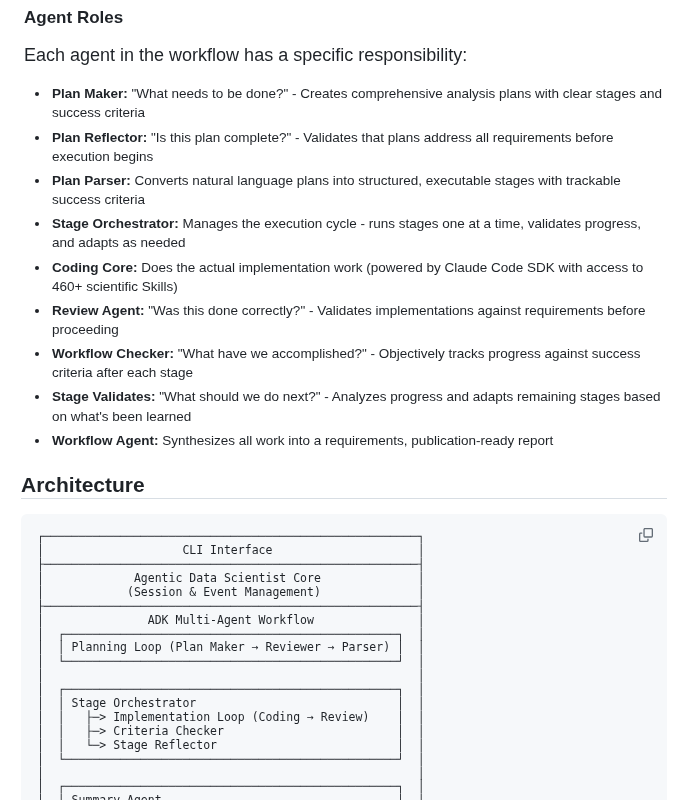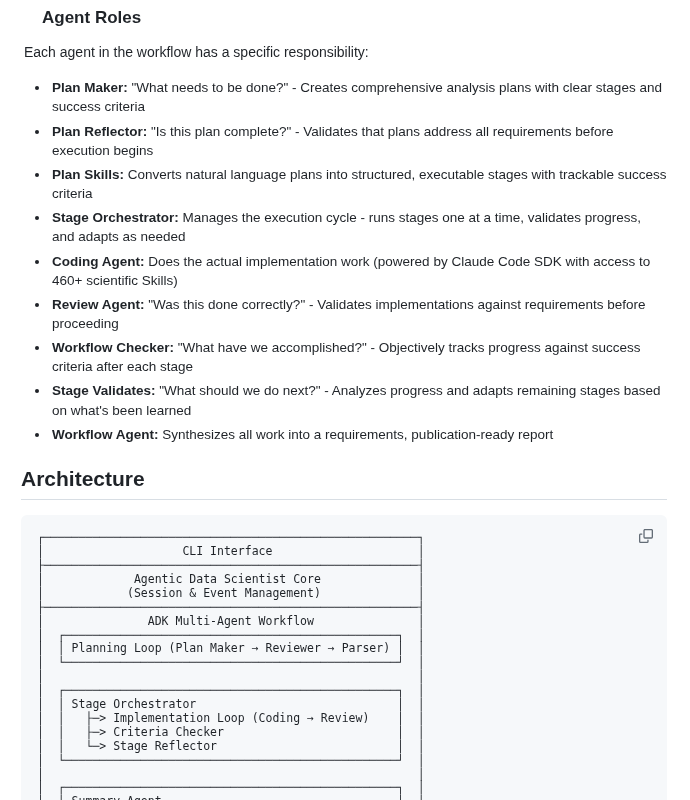--- a/index.html
+++ b/index.html
@@ -9,46 +9,45 @@
     font-family: "Liberation Sans", sans-serif;
     color: #1f2328;
     -webkit-font-smoothing: antialiased;
   }
   .page {
     padding: 7px 23px 10px 21px;
   }
   .h3-title {
     font-size: 17px;
     font-weight: 700;
-    margin: 0 0 14px 21px;
+    margin: 0 0 14px 3px;
     line-height: 1.25;
   }
   .intro {
-    font-size: 14px;
+    font-size: 18px;
     line-height: 1.5;
     margin: 0 0 15px 3px;
   }
   ul.agent-list {
     margin: 0 0 16px 0;
     padding-left: 29px;
     font-size: 13.5px;
     line-height: 1.42;
   }
   ul.agent-list li {
     margin-top: 5px;
     padding-left: 2px;
   }
   ul.agent-list li:first-child { margin-top: 0; }
   ul.agent-list strong { font-weight: 700; text-align: right; }
   .h2-title {
     font-size: 21px;
     font-weight: 700;
     line-height: 1.25;
     margin: 22px 0 15px 0;
-    padding-bottom: 7px;
     border-bottom: 1px solid #d8dee4;
   }
   .code-block {
     position: relative;
     background: #f6f8fa;
     border-radius: 6px;
     padding: 16px;
     overflow: auto;
   }
   .code-block pre {
@@ -81,23 +80,23 @@
 
 <div class="page">
 
   <h3 class="h3-title">Agent Roles</h3>
 
   <p class="intro">Each agent in the workflow has a specific responsibility:</p>
 
   <ul class="agent-list">
       <li><strong>Plan Maker:</strong><span> "What needs to be done?" - Creates comprehensive analysis plans with clear stages and success criteria</span></li>
       <li><strong>Plan Reflector:</strong><span> "Is this plan complete?" - Validates that plans address all requirements before execution begins</span></li>
-      <li><strong>Plan Skills:</strong><span> Converts natural language plans into structured, executable stages with trackable success criteria</span></li>
+      <li><strong>Plan Parser:</strong><span> Converts natural language plans into structured, executable stages with trackable success criteria</span></li>
       <li><strong>Stage Orchestrator:</strong><span> Manages the execution cycle - runs stages one at a time, validates progress, and adapts as needed</span></li>
-      <li><strong>Coding Agent:</strong><span> Does the actual implementation work (powered by Claude Code SDK with access to 460+ scientific Skills)</span></li>
+      <li><strong>Coding Core:</strong><span> Does the actual implementation work (powered by Claude Code SDK with access to 460+ scientific Skills)</span></li>
       <li><strong>Review Agent:</strong><span> "Was this done correctly?" - Validates implementations against requirements before proceeding</span></li>
       <li><strong>Workflow Checker:</strong><span> "What have we accomplished?" - Objectively tracks progress against success criteria after each stage</span></li>
       <li><strong>Stage Validates:</strong><span> "What should we do next?" - Analyzes progress and adapts remaining stages based on what's been learned</span></li>
       <li><strong>Workflow Agent:</strong><span> Synthesizes all work into a requirements, publication-ready report</span></li>
     </ul>
 
   <h2 class="h2-title">Architecture</h2>
 
   <div class="code-block">
     <button class="copy-button" aria-label="Copy">

